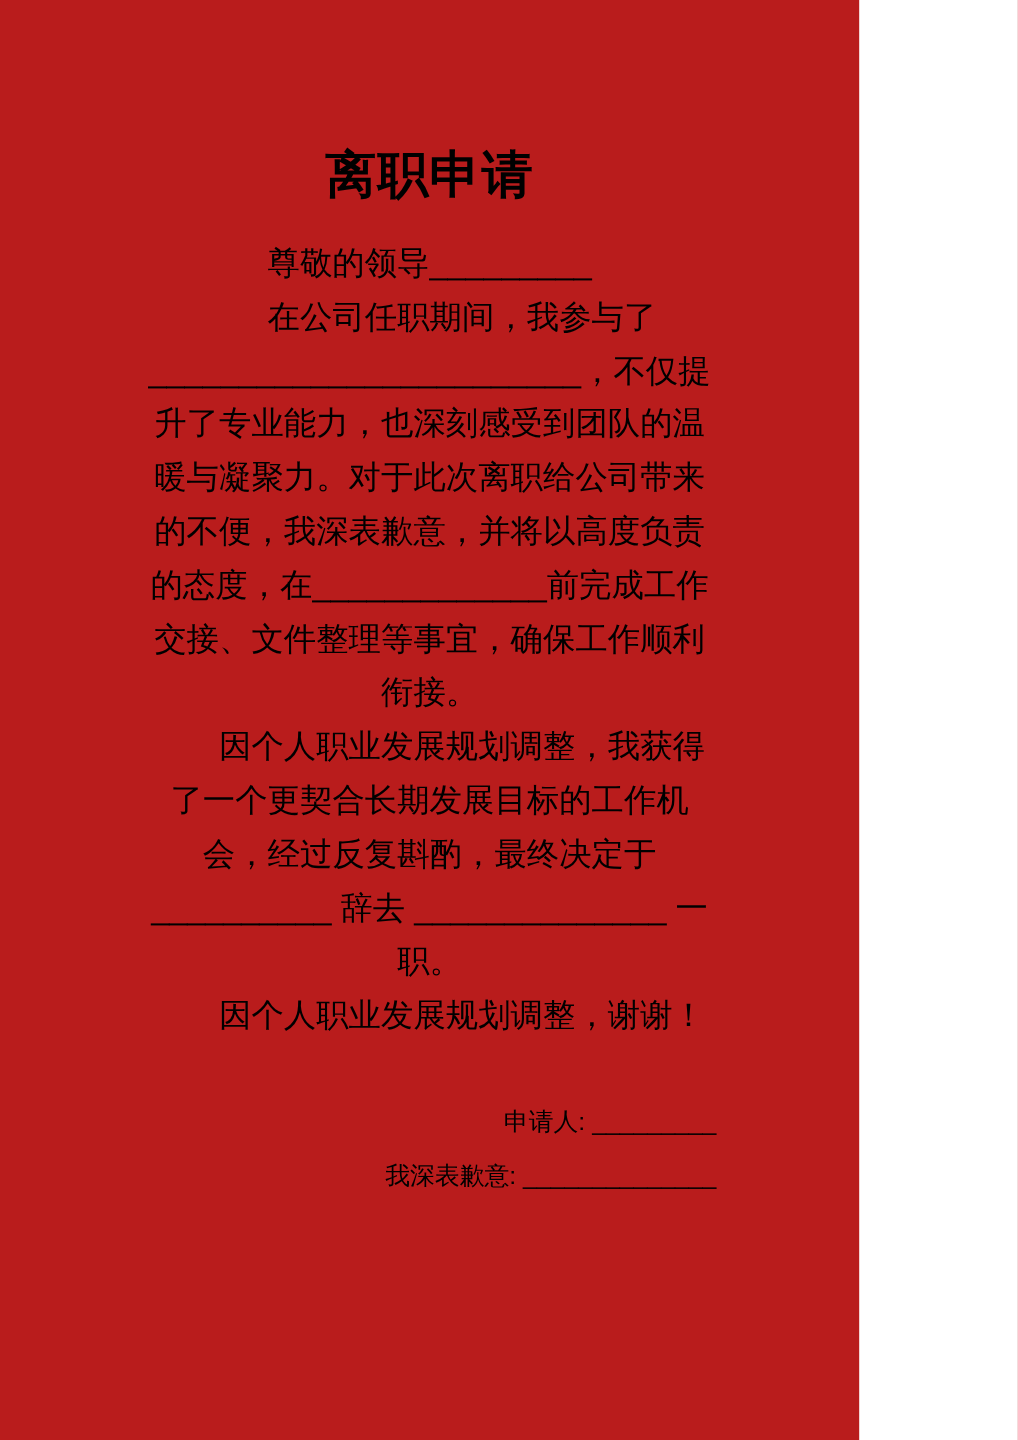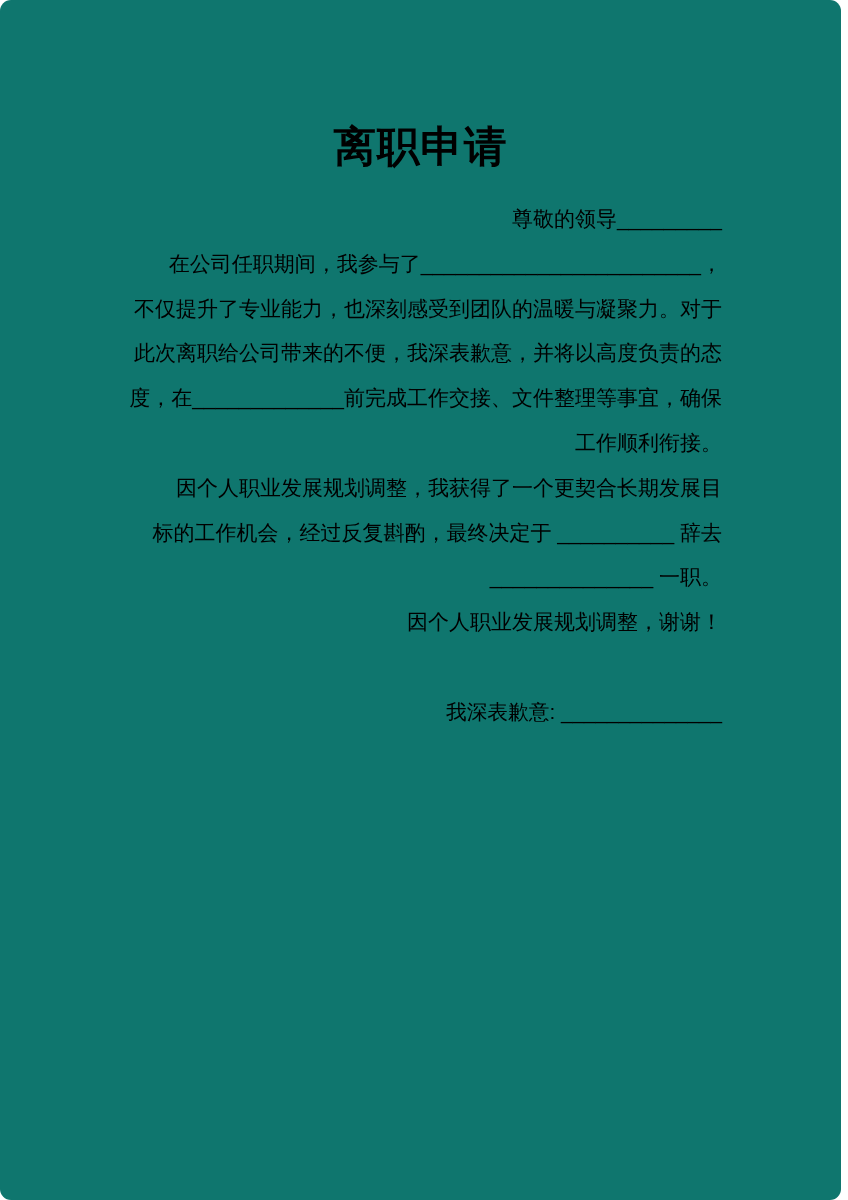--- a/index.html
+++ b/index.html
@@ -1,42 +1,41 @@
 <!DOCTYPE html>
 <html><head>
 <meta charset="utf-8">
 <style>
   * { margin: 0; padding: 0; box-sizing: border-box; }
   html, body { background: #ffffff; }
   .page {
     position: relative;
-    width: 841px;
+    width: 716px;
     height: 1200px;
-    background: #0f766e;
+    background: #b91c1c;
     color: #000000;
     font-family: "Liberation Sans", sans-serif;
     overflow: hidden;
-    border-radius: 11px;
   }
   .content {
     padding: 0 119px;
   }
   .doc-title {
     margin-top: 117px;
     font-size: 42.5px;
     line-height: 60px;
     font-weight: 700;
     text-align: center;
     letter-spacing: 1px;
   }
   .doc-body {
     margin-top: 20px;
-    font-size: 21px;
+    font-size: 27px;
     line-height: 44.8px;
-    text-align: right;
+    text-align: center;
   }
   .doc-body p { margin: 0; }
   .doc-body p.indent { text-indent: 2em; }
   .signature {
     margin-top: 45px;
     font-size: 20.7px;
     line-height: 44.8px;
     text-align: right;
   }
   .signature div { white-space: pre; }
@@ -55,17 +54,18 @@
 
       <p class="indent">在公司任职期间，我参与了________________________，不仅提升了专业能力，也深刻感受到团队的温暖与凝聚力。对于此次离职给公司带来的不便，我深表歉意，并将以高度负责的态度，在_____________前完成工作交接、文件整理等事宜，确保工作顺利衔接。</p>
 
       <p class="indent">因个人职业发展规划调整，我获得了一个更契合长期发展目标的工作机会，经过反复斟酌，最终决定于 __________ 辞去 ______________ 一职。</p>
 
 
       <p class="indent">因个人职业发展规划调整，谢谢！</p>
     </div>
 
     <div class="signature">
+      <div>申请人: _________</div>
       <div>我深表歉意: ______________</div>
     </div>
 
   </div>
 </div>
 
 </body></html>

